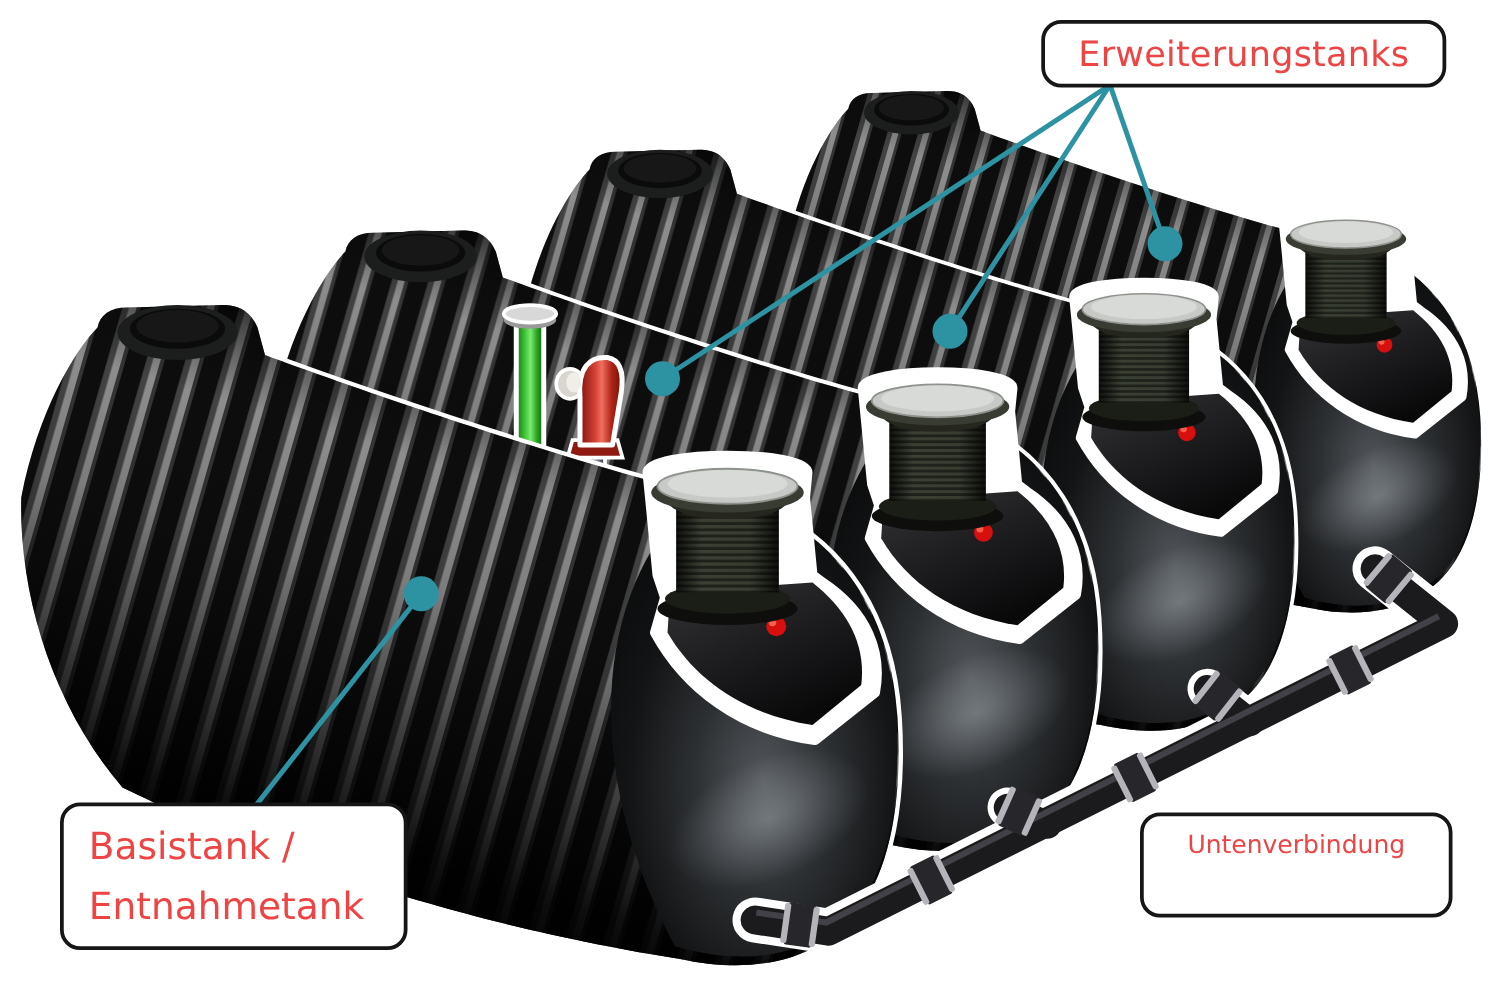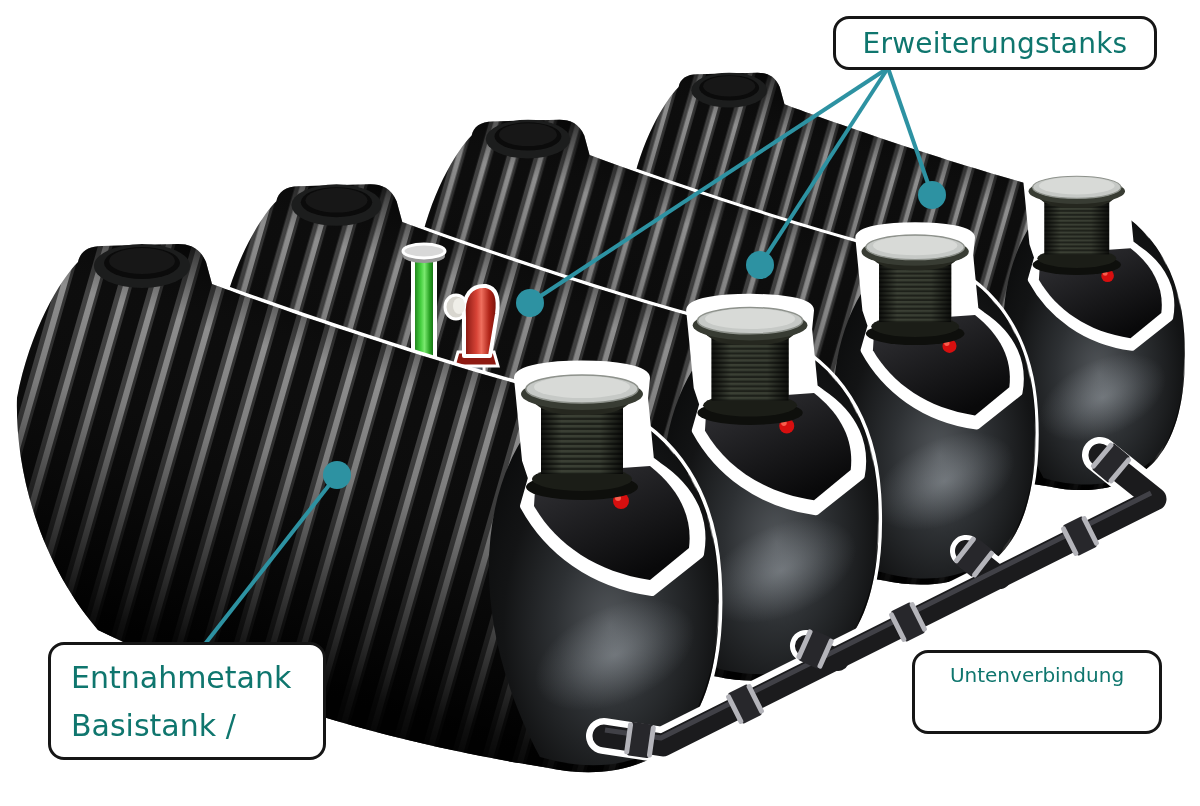--- a/index.html
+++ b/index.html
@@ -3,21 +3,21 @@
 <meta charset="utf-8">
 <style>
   html,body{margin:0;padding:0;background:#ffffff;}
   .stage{
     position:relative;width:1200px;height:806px;background:#ffffff;overflow:hidden;
     font-family:"DejaVu Sans","Liberation Sans",sans-serif;
   }
   .scene{position:absolute;left:0;top:0;}
   .callout-label{
     position:absolute;background:#ffffff;border:3px solid #161616;border-radius:16px;
-    color:#0f766e;box-sizing:border-box;z-index:5;
+    color:#ef4444;box-sizing:border-box;z-index:5;
   }
   .label-erw{
     left:833px;top:16px;width:324px;height:54px;
     font-size:28px;display:flex;align-items:center;justify-content:center;
     letter-spacing:0.2px;
   }
   .label-basis{
     left:48px;top:642px;width:278px;height:118px;
     font-size:30px;line-height:48px;padding:9px 0 0 20px;
   }
@@ -199,21 +199,21 @@
     <circle cx="932" cy="195" r="14"></circle>
     <circle cx="337" cy="475" r="14"></circle>
   </g>
 </svg>
 
 <div class="callout-label label-erw">
   <span>Erweiterungstanks</span>
 </div>
 
 <div class="callout-label label-basis">
+  <div>Basistank /</div>
   <div>Entnahmetank</div>
-  <div>Basistank /</div>
 </div>
 
 <div class="callout-label label-unten">
   <div>Untenverbindung</div>
 </div>
 
 </div>
 
 </body></html>

